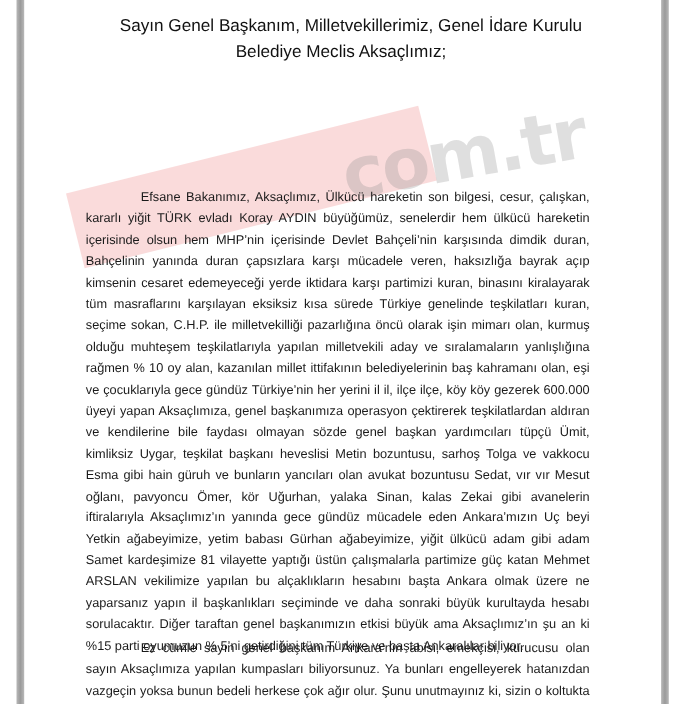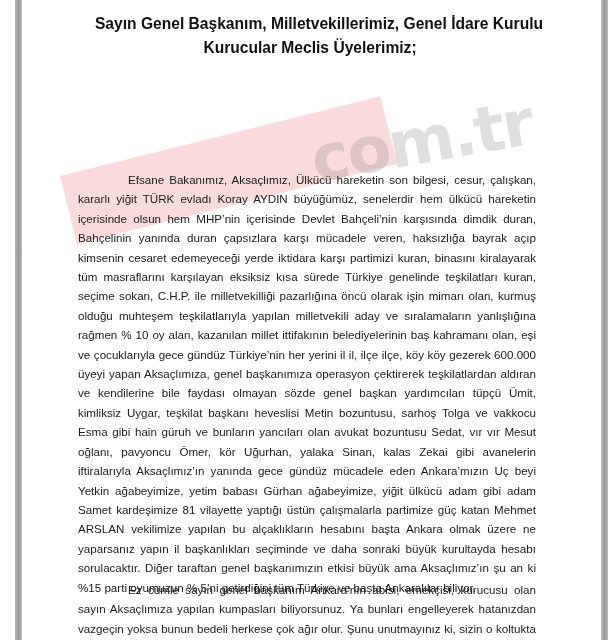--- a/index.html
+++ b/index.html
@@ -11,21 +11,21 @@
   }
   .border-left, .border-right {
     position: absolute; top: 0; bottom: 0; width: 7px;
     background: linear-gradient(to right, #b8b8b8, #9a9a9a 50%, #b8b8b8);
   }
   .border-left { left: 15px; }
   .border-right { left: 601px; }
 
   .heading {
     position: absolute; top: 12px; left: 60px; width: 500px;
-    text-align: center; font-weight: bold; font-size: 15.6px; line-height: 24px;
+    text-align: center; font-weight: normal; font-size: 15.6px; line-height: 24px;
     color: #111;
   }
   .heading .line { display: block; white-space: nowrap; }
   .heading .line1 { padding-left: 18px; }
 
   .watermark {
     position: absolute; left: 40px; top: 96px; width: 560px; height: 200px;
     pointer-events: none; overflow: hidden;
   }
   .wm-red {
@@ -56,21 +56,21 @@
 <div class="border-right"></div>
 
 <div class="watermark">
   <div class="wm-red"></div>
   <div class="wm-text">com.tr</div>
 
 </div>
 
 <div class="heading">
   <span class="line line1">Sayın Genel Başkanım, Milletvekillerimiz, Genel İdare Kurulu</span>
-  <span class="line">Kurucular Meclis Üyelerimiz;</span>
+  <span class="line">Belediye Meclis Aksaçlımız;</span>
 </div>
 
 <div class="body-text para1">
   <p>Efsane Bakanımız, Aksaçlımız, Ülkücü hareketin son bilgesi, cesur, çalışkan, kararlı yiğit TÜRK evladı Koray AYDIN büyüğümüz, senelerdir hem ülkücü hareketin içerisinde olsun hem MHP’nin içerisinde Devlet Bahçeli’nin karşısında dimdik duran, Bahçelinin yanında duran çapsızlara karşı mücadele veren, haksızlığa bayrak açıp kimsenin cesaret edemeyeceği yerde iktidara karşı partimizi kuran, binasını kiralayarak tüm masraflarını karşılayan eksiksiz kısa sürede Türkiye genelinde teşkilatları kuran, seçime sokan, C.H.P. ile milletvekilliği pazarlığına öncü olarak işin mimarı olan, kurmuş olduğu muhteşem teşkilatlarıyla yapılan milletvekili aday ve sıralamaların yanlışlığına rağmen % 10 oy alan, kazanılan millet ittifakının belediyelerinin baş kahramanı olan, eşi ve çocuklarıyla gece  gündüz Türkiye’nin her yerini il il, ilçe ilçe, köy köy gezerek 600.000 üyeyi yapan Aksaçlımıza, genel başkanımıza operasyon çektirerek teşkilatlardan aldıran ve kendilerine bile faydası olmayan sözde genel başkan yardımcıları tüpçü Ümit, kimliksiz Uygar, teşkilat başkanı heveslisi Metin bozuntusu, sarhoş Tolga ve vakkocu Esma gibi hain güruh ve bunların yancıları olan avukat bozuntusu Sedat, vır vır Mesut oğlanı, pavyoncu Ömer, kör Uğurhan, yalaka Sinan, kalas Zekai gibi avanelerin iftiralarıyla Aksaçlımız’ın yanında gece gündüz mücadele eden Ankara’mızın Uç beyi Yetkin ağabeyimize, yetim babası Gürhan  ağabeyimize, yiğit ülkücü adam gibi adam Samet kardeşimize 81 vilayette yaptığı üstün çalışmalarla partimize güç katan Mehmet ARSLAN vekilimize yapılan bu alçaklıkların hesabını başta Ankara olmak üzere ne yaparsanız yapın il başkanlıkları seçiminde ve daha sonraki büyük kurultayda hesabı sorulacaktır. Diğer taraftan genel başkanımızın etkisi büyük ama Aksaçlımız’ın şu an ki %15 parti oyumuzun % 5’ni getirdiğini tüm Türkiye ve başta Ankaralılar biliyor.</p>
 </div>
 
 <div class="body-text para2">
   <p>Ez cümle sayın genel başkanım Ankara’nın abisi, emekçisi, kurucusu olan sayın Aksaçlımıza yapılan kumpasları biliyorsunuz. Ya bunları engelleyerek hatanızdan vazgeçin yoksa bunun bedeli herkese çok ağır olur. Şunu unutmayınız ki, sizin o koltukta güvende oturmanızı sağlayan Koray AYDIN’dır.</p>
 </div>
 

